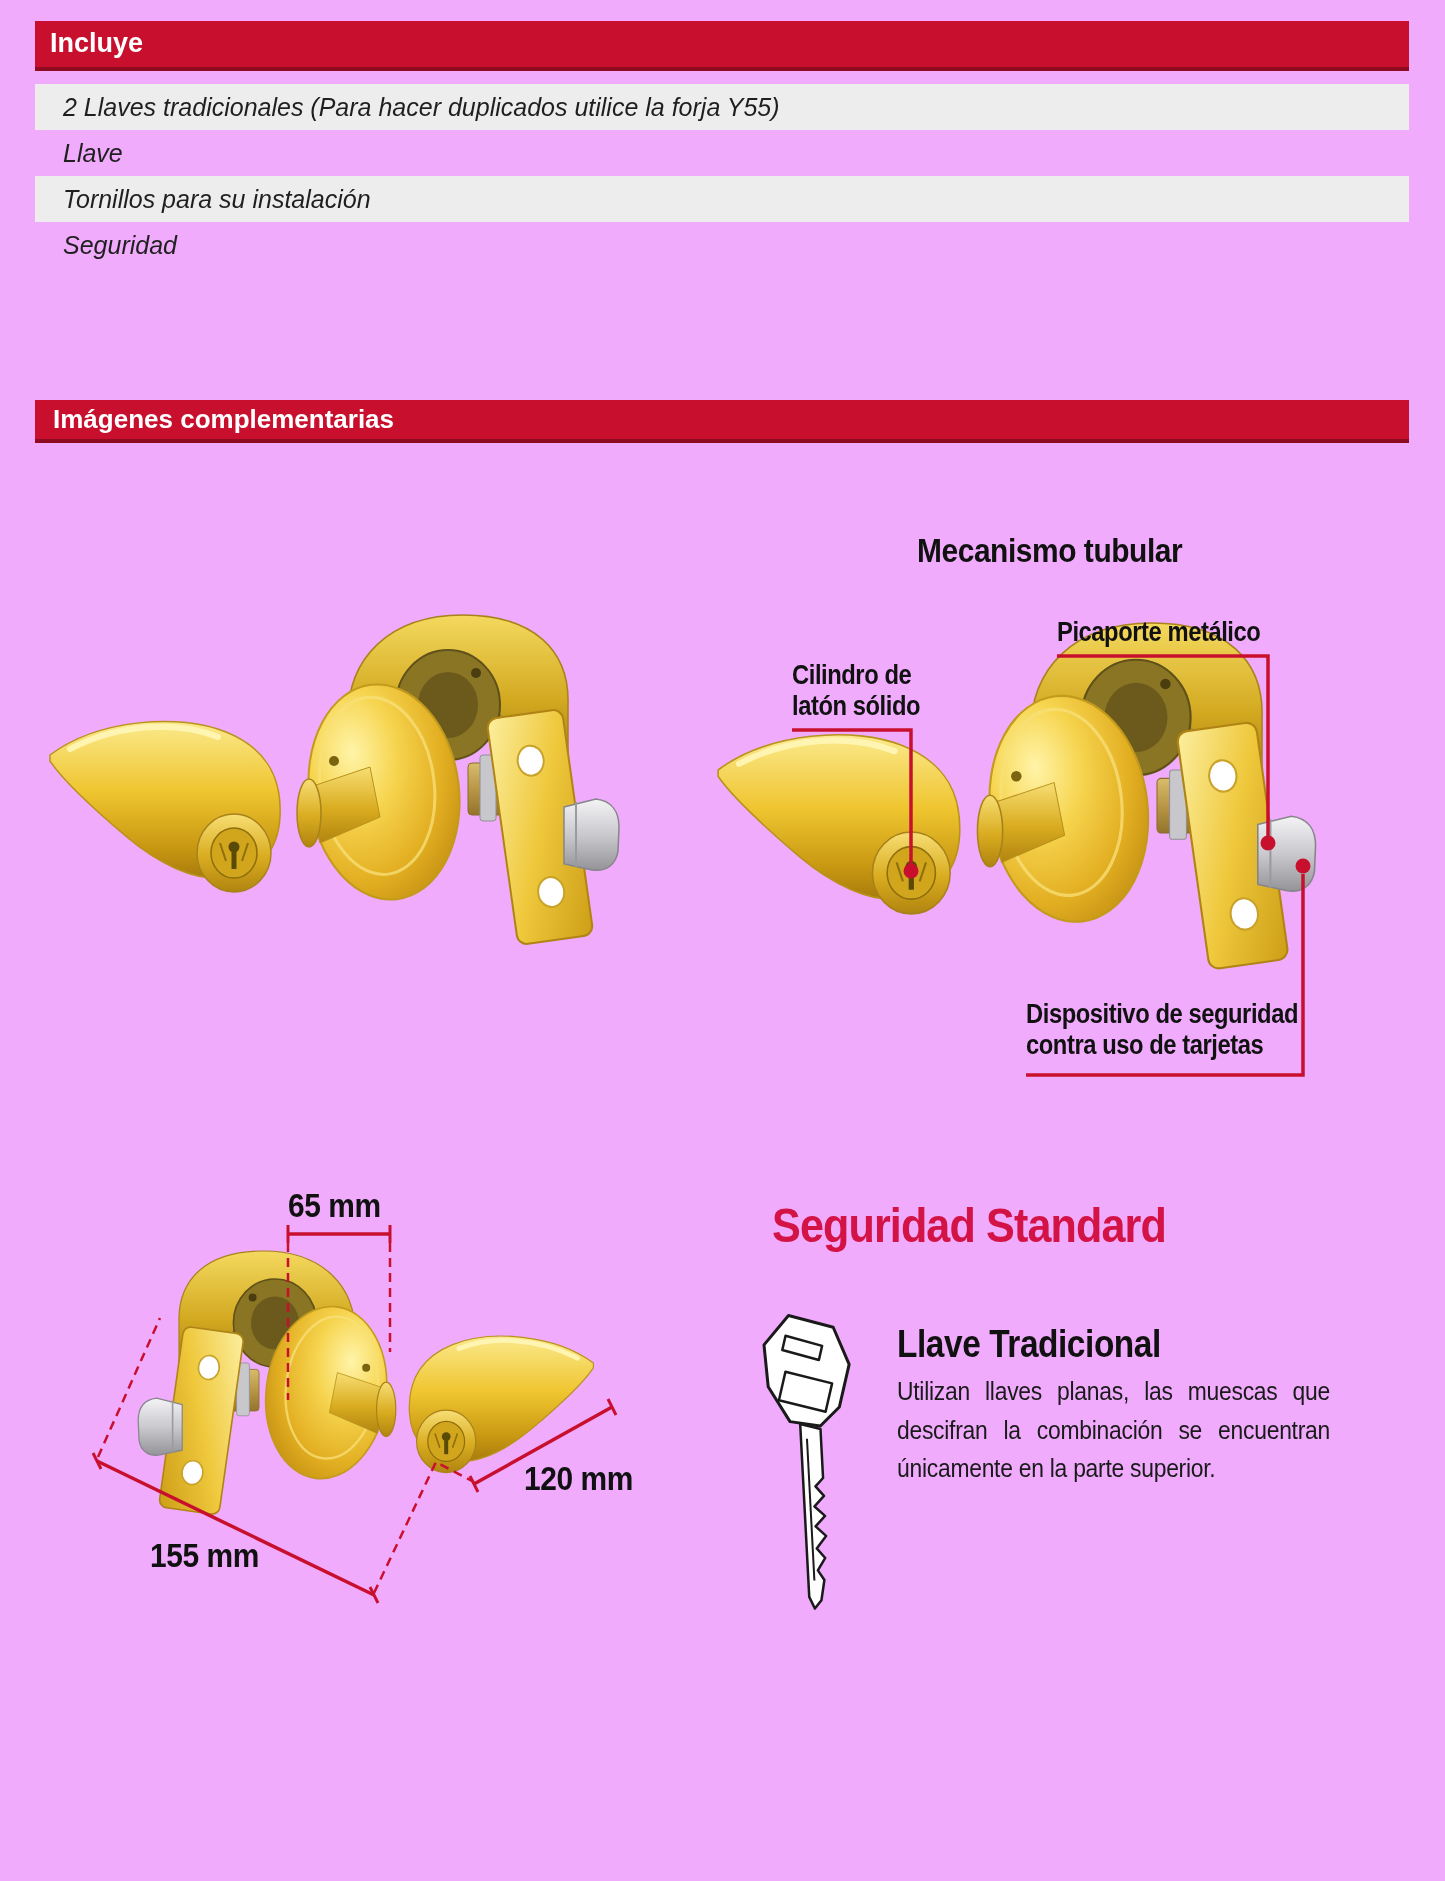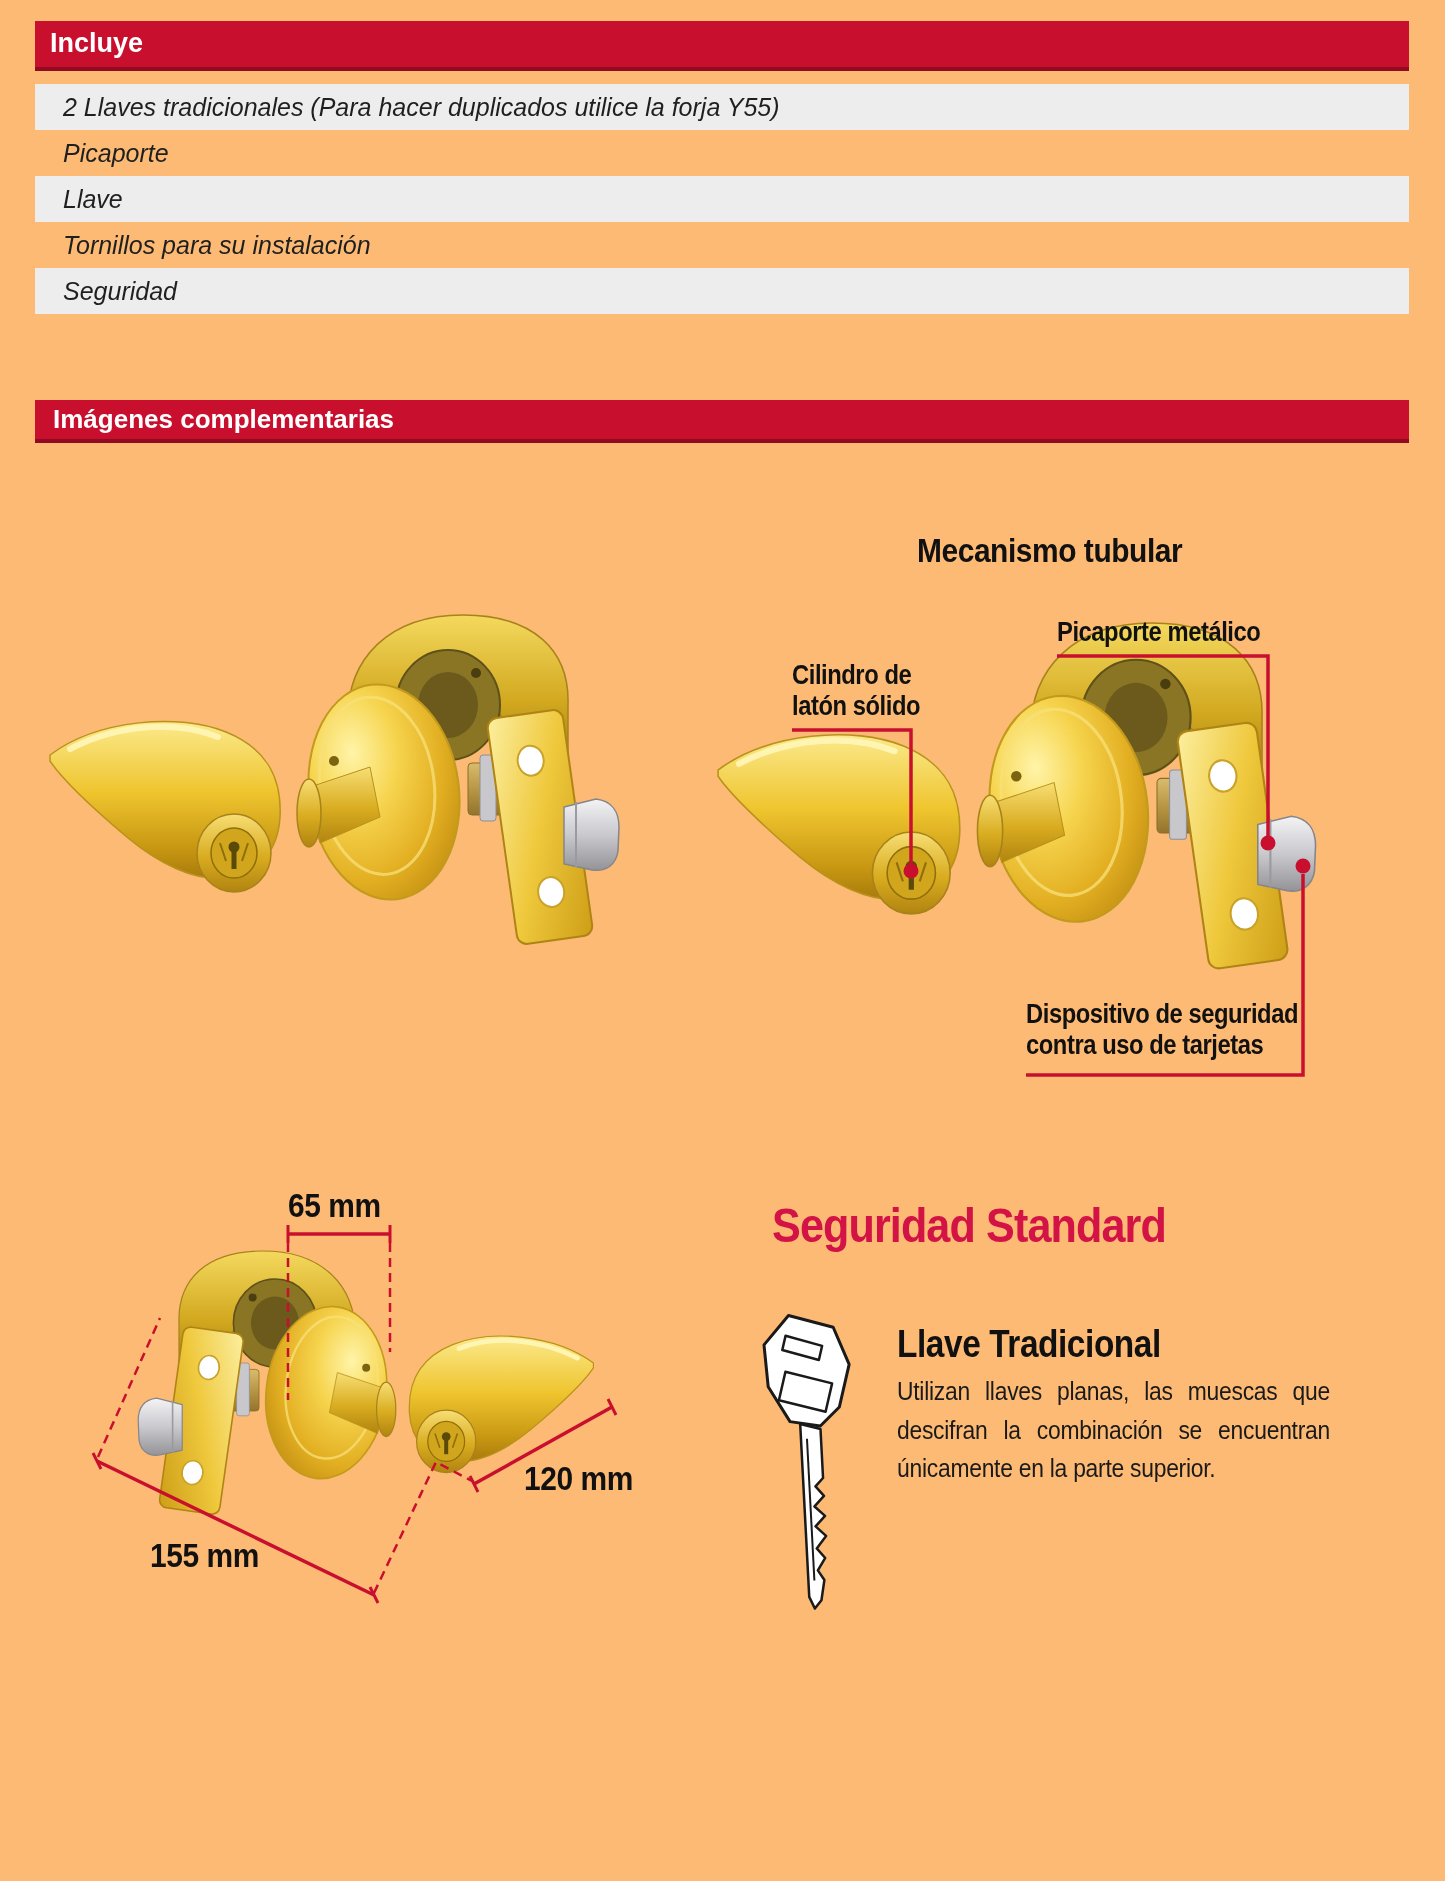--- a/index.html
+++ b/index.html
@@ -1,16 +1,16 @@
 <!DOCTYPE html>
 <html><head>
 <meta charset="utf-8">
 <style>
   html,body{margin:0;padding:0;background:#ffffff;}
-  #page{position:relative;width:1445px;height:1881px;background:#fdba74;overflow:hidden;
+  #page{position:relative;width:1445px;height:1881px;background:#f0abfc;overflow:hidden;
         font-family:"Liberation Sans",sans-serif;color:#1f1f1f;}
   .abs{position:absolute;}
   .bar{position:absolute;left:35px;width:1374px;background:#C8102E;border-bottom:4px solid #8F0B22;
        color:#fff;font-weight:bold;box-sizing:border-box;white-space:nowrap;}
   .bar1{top:21px;height:50px;line-height:45px;font-size:27px;padding-left:15px;}
   .bar2{top:400px;height:43px;line-height:38px;font-size:26px;padding-left:18px;}
   #rows{position:absolute;left:35px;top:84px;width:1374px;font-size:25px;}
   .row{height:46px;line-height:46px;padding-left:28px;white-space:nowrap;font-style:italic;}
   .row:nth-child(odd){background:#EDEDED;}
   .condb{position:absolute;font-weight:bold;letter-spacing:-0.5px;color:#111;
@@ -111,21 +111,20 @@
         <path d="M192,288 L198,306 M220,288 L214,306" stroke="#8F6E0C" stroke-width="2" fill="none"></path>
       </g>
     </defs>
   </svg>
 
   <div class="bar bar1">
     <span>Incluye</span>
   </div>
   <div id="rows">
     <div class="row">2 Llaves tradicionales (Para hacer duplicados utilice la forja Y55)</div>
-    <div class="row">Picaporte</div>
     <div class="row">Llave</div>
     <div class="row">Tornillos para su instalación</div>
     <div class="row">Seguridad</div>
   </div>
 
   <div class="bar bar2">
     <span>Imágenes complementarias</span>
   </div>
 
   <svg class="abs" style="left:28px;top:555px" width="600" height="390" viewBox="0 0 600 390">

